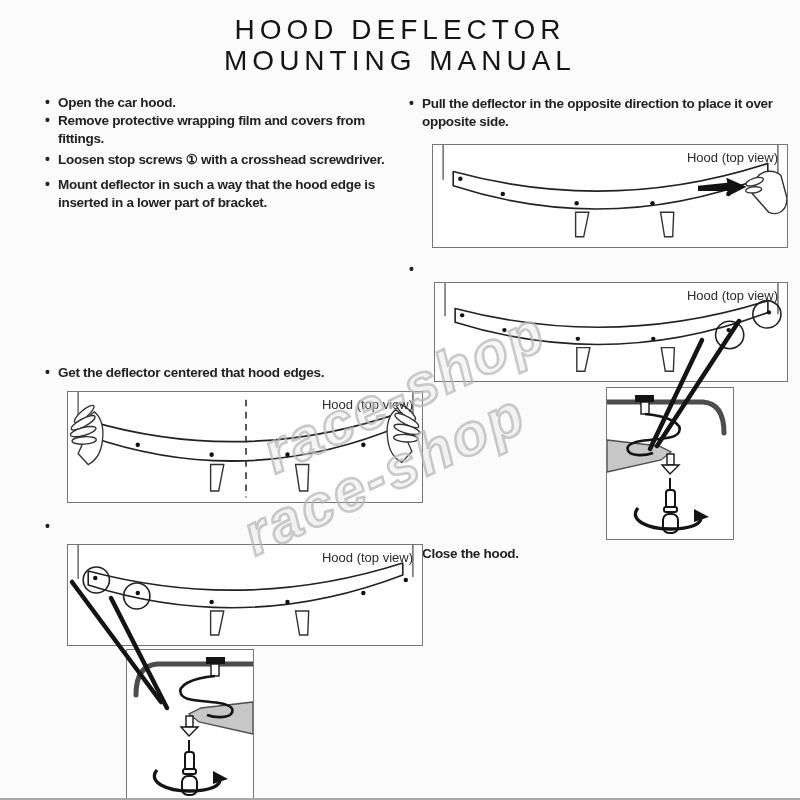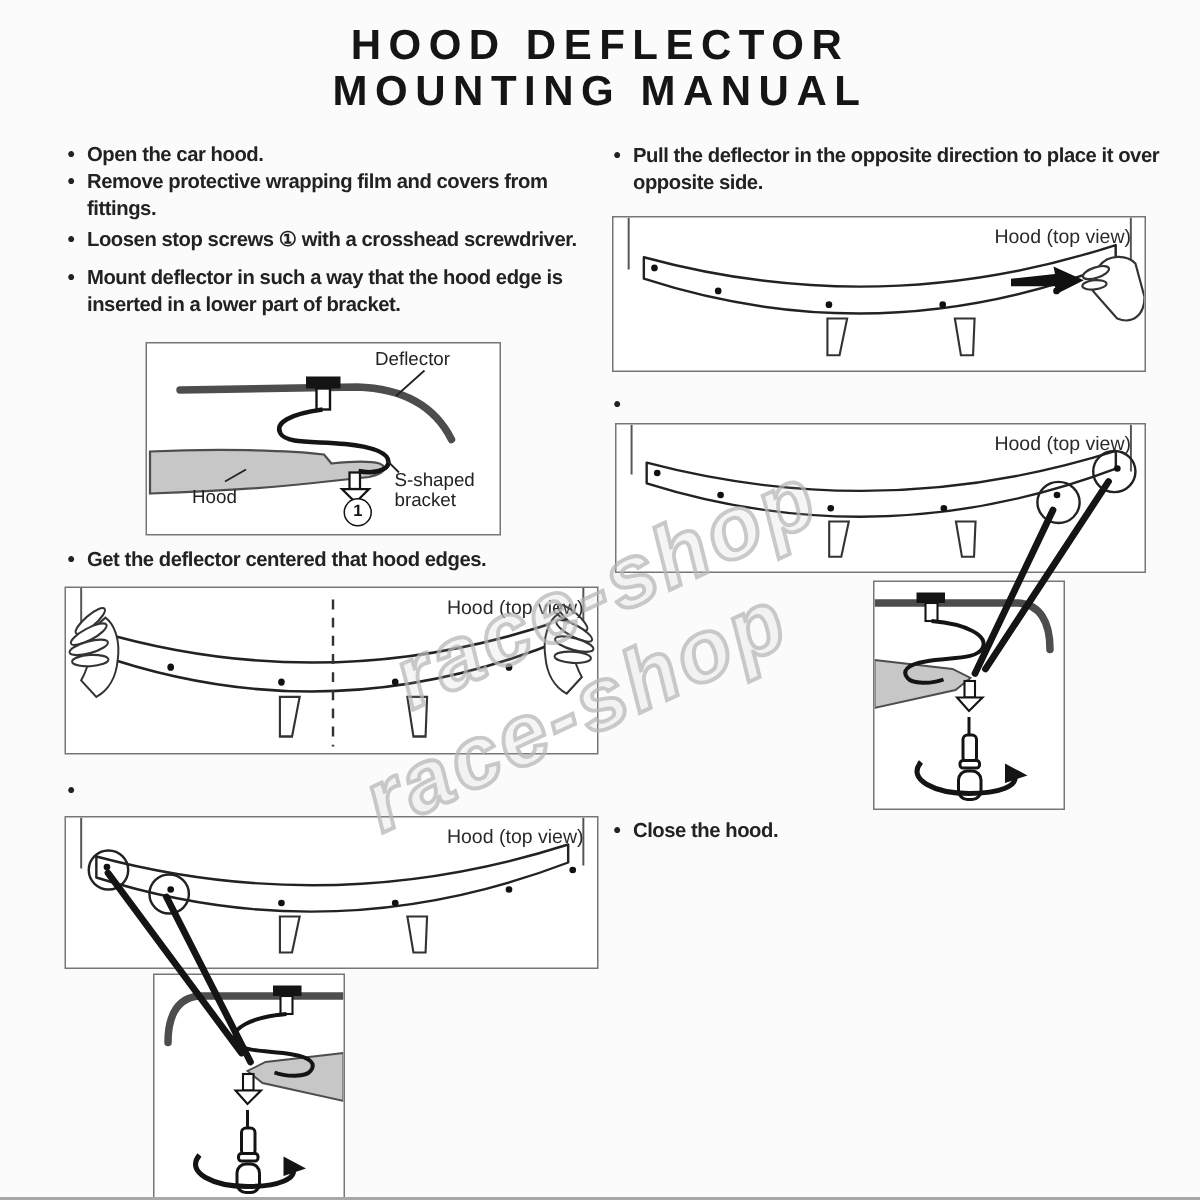--- a/index.html
+++ b/index.html
@@ -1,29 +1,29 @@
 <!DOCTYPE html>
 <html><head>
 <meta charset="utf-8">
 <style>
   html,body{margin:0;padding:0;}
   body{background:#e9e9e9;font-family:"Liberation Sans",sans-serif;}
   #page{position:relative;width:800px;height:800px;background:#fcfbfb;overflow:hidden;
         color:#1f1f1f;}
   
   .title{position:absolute;left:0;width:800px;text-align:center;
-         font-size:28px;line-height:30px;letter-spacing:5px;font-weight:700;color:#151515;}
+         font-size:28px;line-height:30px;letter-spacing:5px;font-weight:400;color:#151515;}
   #title1{top:15px;}
   #title2{top:46px;}
   
   .step{position:absolute;font-weight:700;font-size:13.5px;line-height:18px;
         letter-spacing:-0.3px;color:#222;padding-left:14px;}
   .step .bullet{position:absolute;left:1px;top:-1px;font-size:14px;}
   
-  .dbox{position:absolute;background:#fff;border:1px solid #767676;overflow:hidden;}
+  .dbox{position:absolute;background:#fff;border:1px solid #767676;overflow:hidden;margin-left:24px;}
   .dbox svg{position:absolute;left:0;top:0;width:100%;height:100%;}
   .tvlabel{position:absolute;top:5px;right:9px;font-size:13px;color:#2a2a2a;letter-spacing:0;}
   .dlabel{position:absolute;font-size:12.5px;color:#222;line-height:13px;}
   .circ1{position:absolute;width:17px;height:17px;border:1.6px solid #111;border-radius:50%;
          background:#fff;text-align:center;font-size:11px;font-weight:700;line-height:17px;color:#111;}
   
   #connectors{position:absolute;left:0;top:0;z-index:15;pointer-events:none;}
   
   .wm{position:absolute;z-index:50;pointer-events:none;
       font-style:italic;font-weight:700;font-size:58px;letter-spacing:3px;
@@ -70,38 +70,20 @@
     <span>Pull the deflector in the opposite direction to place it over opposite side.</span>
   </div>
   <div class="step" style="left:408px;top:261px;width:356px">
     <span class="bullet">•</span>
   </div>
   <div class="step" style="left:408px;top:545px;width:356px">
     <span class="bullet">•</span>
     <span>Close the hood.</span>
   </div>
 
-  <div class="dbox" style="left:97px;top:228px;width:235px;height:127px">
-    <svg viewBox="0 0 235 127" preserveAspectRatio="none">
-      <path d="M2,72 C45,70 95,71 118,74 L123,80 C132,79 148,78 155,80 C162,83 157,87 148,89 L120,92 C80,97 30,99 2,100 Z" fill="#c7c7c7" stroke="#4d4d4d" stroke-width="1.5"></path>
-      <path d="M22,31 L140,29 C172,30 192,42 203,64" fill="none" stroke="#4d4d4d" stroke-width="5" stroke-linecap="round"></path>
-      <rect x="106" y="22" width="23" height="8" fill="#141414"></rect>
-      <rect x="113" y="30" width="9" height="14" fill="#fff" stroke="#141414" stroke-width="1.6"></rect>
-      <path d="M117,44 C95,47 85,53 89,60 C93,67 112,65 132,67 C151,69 161,73 161,79 C161,85 150,87 141,85" fill="none" stroke="#141414" stroke-width="3"></path>
-      <rect x="135" y="86" width="7" height="11" fill="#fff" stroke="#141414" stroke-width="1.5"></rect>
-      <path d="M130,97 L148,97 L139,106 Z" fill="#fff" stroke="#141414" stroke-width="1.5"></path>
-      <line x1="185" y1="18" x2="166" y2="35" stroke="#222" stroke-width="1.2"></line>
-      <line x1="52" y1="92" x2="66" y2="84" stroke="#222" stroke-width="1.2"></line>
-      <line x1="168" y1="86" x2="160" y2="78" stroke="#222" stroke-width="1.2"></line>
-    </svg>
-    <span class="dlabel" style="left:152px;top:4px">Deflector</span>
-    <span class="dlabel" style="left:30px;top:96px">Hood</span>
-    <span class="dlabel" style="left:165px;top:85px;width:62px">S-shaped bracket</span>
-    <span class="circ1" style="left:131px;top:103px">1</span>
-  </div>
 
   <div class="dbox" style="left:43px;top:391px;width:354px;height:110px">
     <svg viewBox="0 0 350 100" preserveAspectRatio="none">
       <line x1="10" y1="0" x2="10" y2="34" stroke="#555" stroke-width="1.3"></line>
       <line x1="341" y1="0" x2="341" y2="32" stroke="#555" stroke-width="1.3"></line>
       <path d="M20,26 Q176,68 331,18 L331,30 Q176,90 20,40 Z" fill="#fff" stroke="#222" stroke-width="1.6" stroke-linejoin="round"></path>
       <line x1="176" y1="7" x2="176" y2="96" stroke="#333" stroke-width="1.6" stroke-dasharray="6,5"></line>
       <g fill="#111">
         <circle cx="27" cy="33" r="2.2"></circle>
           <circle cx="69" cy="48" r="2.2"></circle>

